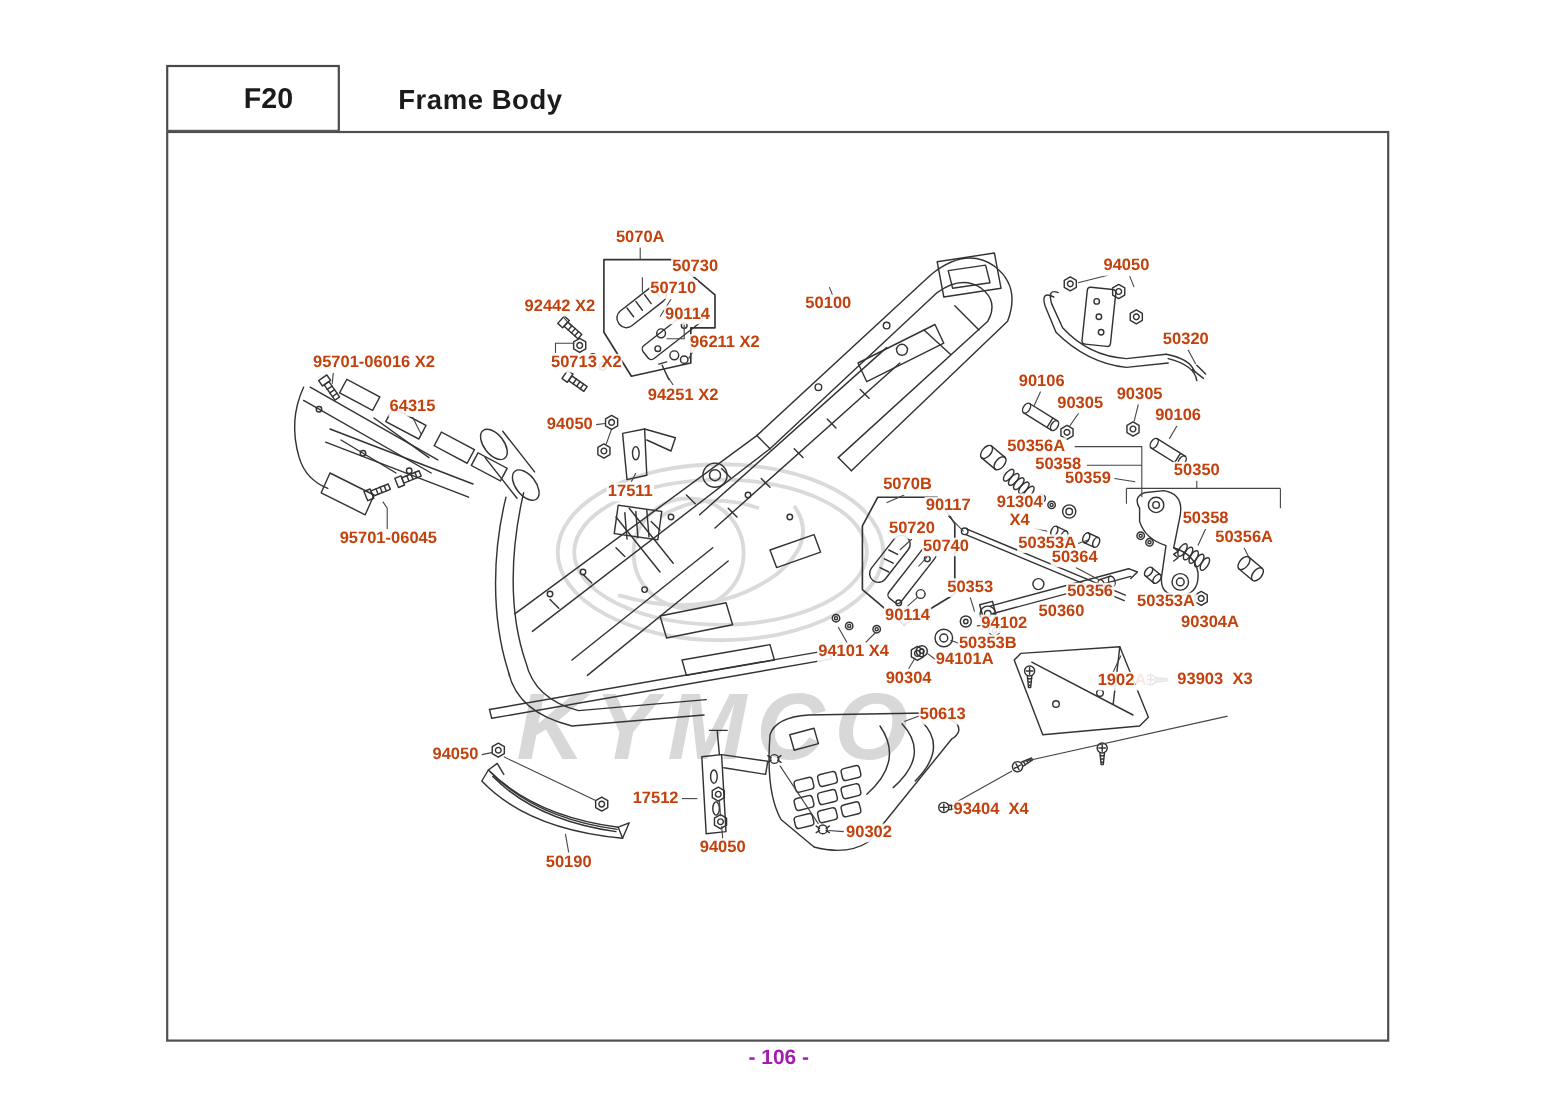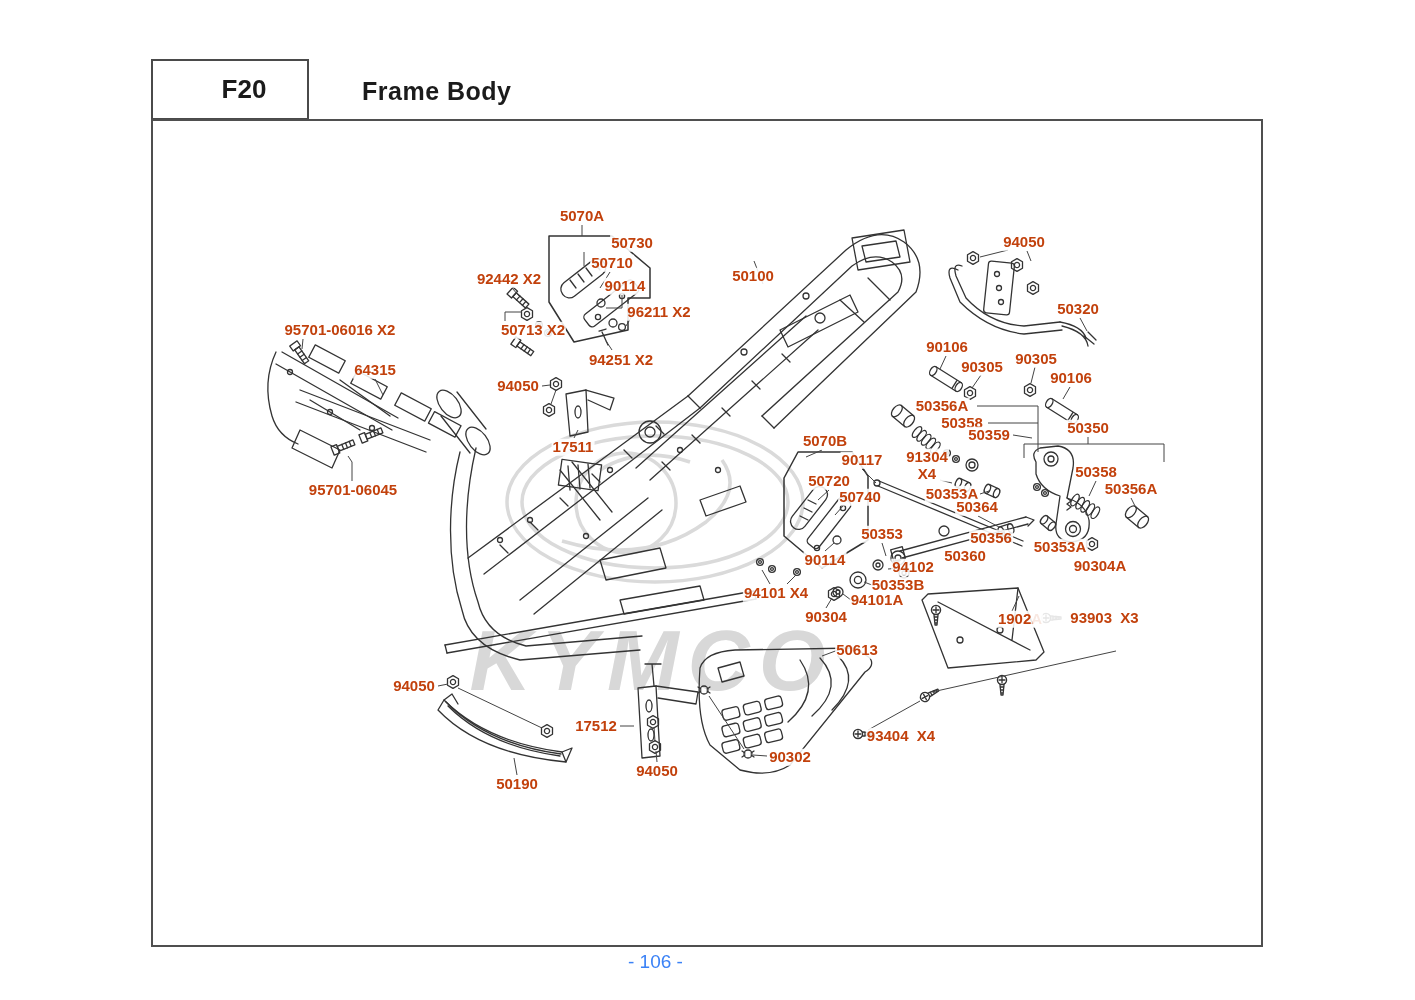--- a/index.html
+++ b/index.html
@@ -2,21 +2,21 @@
 <html><head>
 <meta charset="utf-8">
 <style>
   html,body{margin:0;padding:0;background:#fff;}
   body{width:1415px;height:1000px;position:relative;font-family:"Liberation Sans",sans-serif;overflow:hidden;}
   .page{position:absolute;inset:0;background:#fff;}
   .code-box{position:absolute;left:151px;top:59px;width:158px;height:61px;border:2px solid #4a4a4a;
     display:flex;align-items:center;justify-content:center;font-size:26px;font-weight:bold;color:#1b1b1b;box-sizing:border-box;padding-left:28px;}
   .page-title{position:absolute;left:362px;top:77px;font-size:25px;font-weight:bold;color:#1b1b1b;letter-spacing:.5px;}
   .diagram-border{position:absolute;left:151px;top:119px;width:1112px;height:828px;border:2px solid #4f4f4f;box-sizing:border-box;background:#fff;}
-  .footer-page{position:absolute;left:628px;top:951px;width:160px;font-size:19px;font-weight:normal;color:#3b82f6;}
+  .footer-page{position:absolute;left:628px;top:951px;width:160px;text-align:center;font-size:19px;font-weight:bold;color:#a21caf;}
   svg.diagram{position:absolute;left:0;top:0;pointer-events:none;}
   #labels-layer{position:absolute;inset:0;}
   .part-label{position:absolute;transform:translate(-50%,-50%);font-size:15px;font-weight:bold;color:#c2410c;
     white-space:pre;text-align:center;line-height:1.1;background:rgba(255,255,255,.88);padding:0 1px;}
 </style>
 </head>
 <body>
 
 <div class="page">
 

